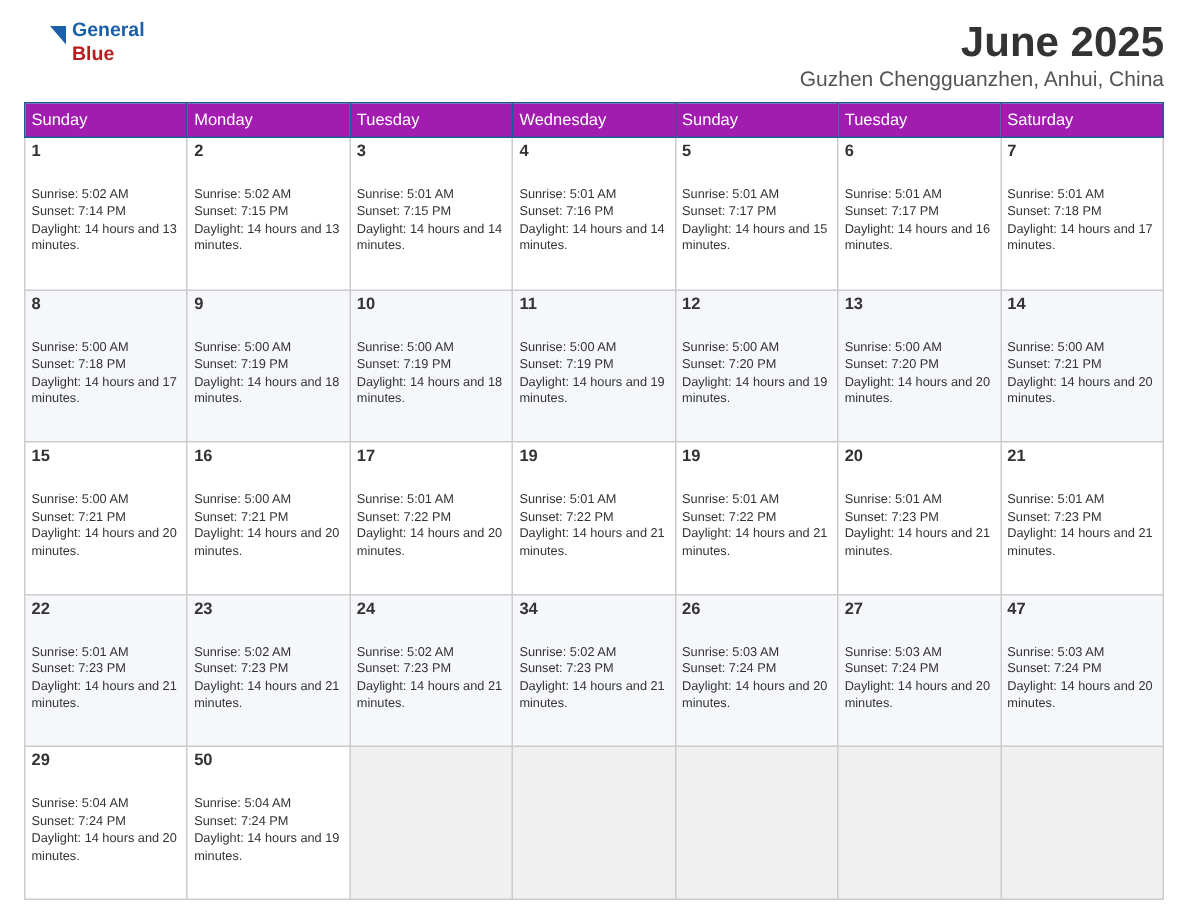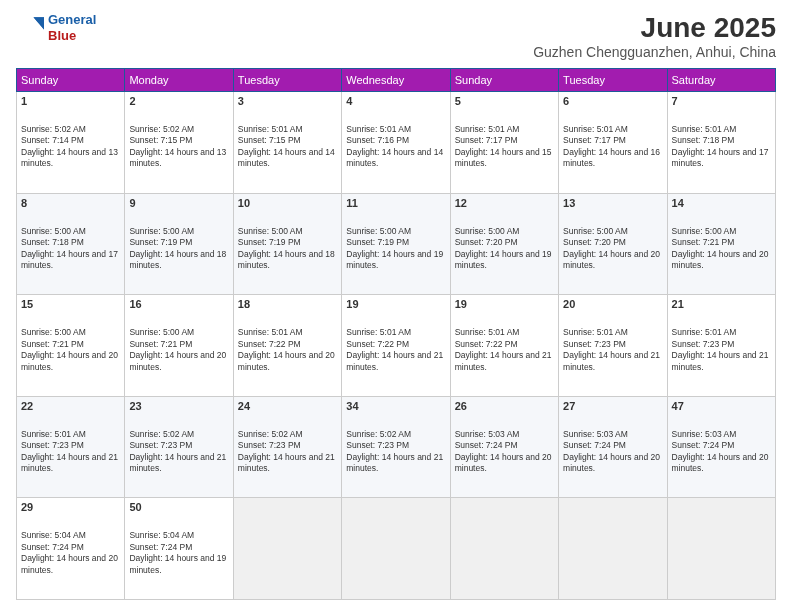--- a/index.html
+++ b/index.html
@@ -194,21 +194,21 @@
         <tr>
           <td>
             <span class="day-num">15</span>
             <div class="day-info">Sunrise: 5:00 AM<br>Sunset: 7:21 PM<br>Daylight: 14 hours and 20 minutes.</div>
           </td>
           <td>
             <span class="day-num">16</span>
             <div class="day-info">Sunrise: 5:00 AM<br>Sunset: 7:21 PM<br>Daylight: 14 hours and 20 minutes.</div>
           </td>
           <td>
-            <span class="day-num">18</span>
+            <span class="day-num">17</span>
             <div class="day-info">Sunrise: 5:01 AM<br>Sunset: 7:22 PM<br>Daylight: 14 hours and 20 minutes.</div>
           </td>
           <td>
             <span class="day-num">19</span>
             <div class="day-info">Sunrise: 5:01 AM<br>Sunset: 7:22 PM<br>Daylight: 14 hours and 21 minutes.</div>
           </td>
           <td>
             <span class="day-num">19</span>
             <div class="day-info">Sunrise: 5:01 AM<br>Sunset: 7:22 PM<br>Daylight: 14 hours and 21 minutes.</div>
           </td>

